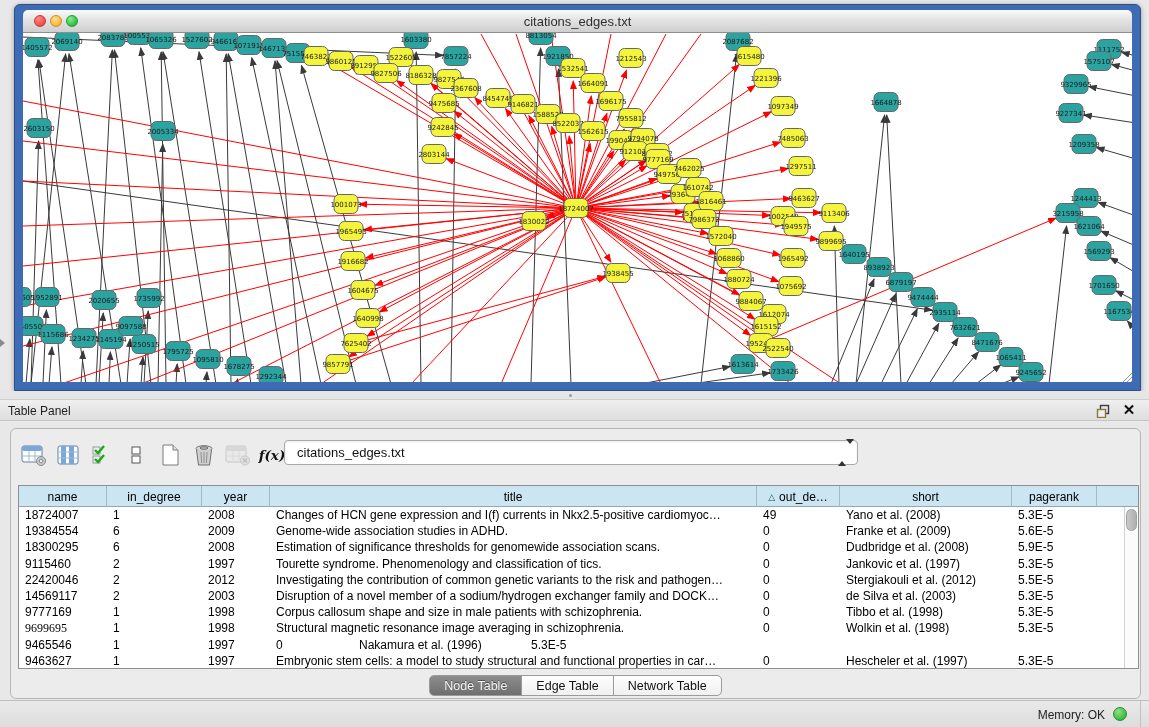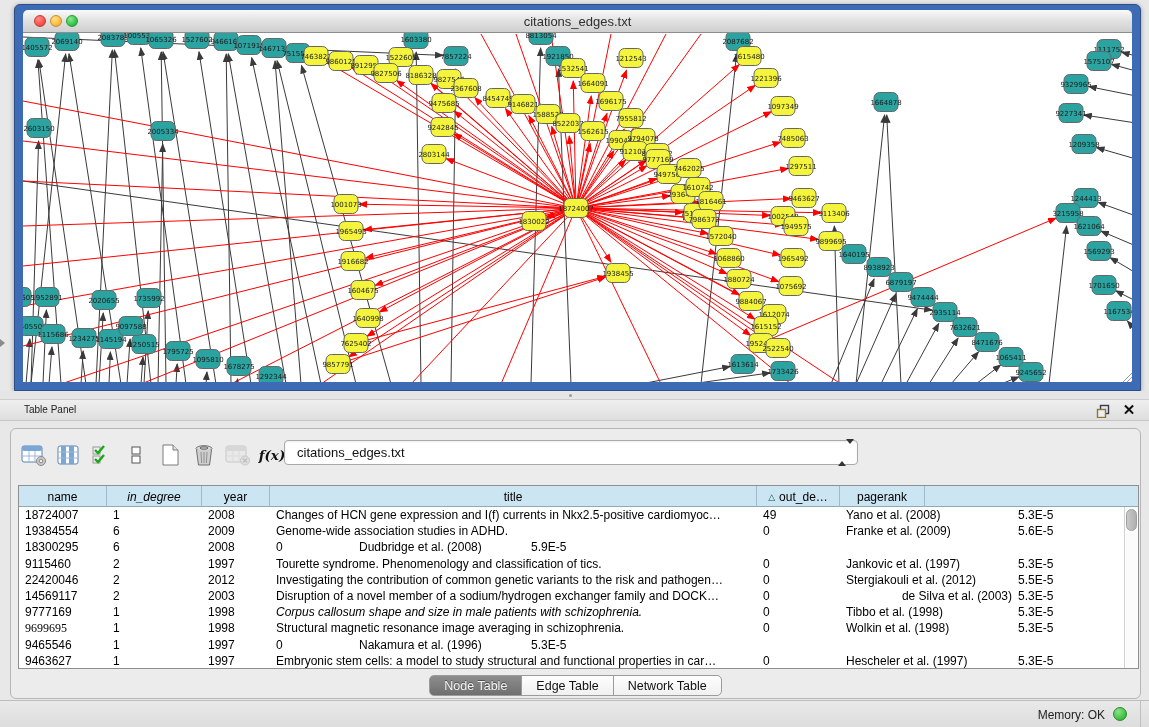--- a/index.html
+++ b/index.html
@@ -25,21 +25,21 @@
 
   
   #splitter { position:absolute; left:0; top:391px; width:1149px; height:8px; background:#E6E6E6; }
   #splitter .dot { position:absolute; left:569px; top:3px; width:3px; height:3px; background:#9B9B9B; border-radius:50%; }
   #left-collapse-arrow { position:absolute; left:0px; top:339px; width:0; height:0;
     border-top:4px solid transparent; border-bottom:4px solid transparent; border-left:5px solid #8A8A8A; }
 
   
   #panel-header { position:absolute; left:0; top:399px; width:1149px; height:22px;
     background:linear-gradient(#EFEFEF,#DEDEDE); border-top:1px solid #CFCFCF; border-bottom:1px solid #C6C6C6; }
-  #panel-title { position:absolute; left:8px; top:4px; font-size:10px; color:#222;margin-left:16px; }
+  #panel-title { position:absolute; left:8px; top:4px; font-size:12px; color:#222; }
   #float-btn { position:absolute; right:38px; top:4px; width:15px; height:14px; cursor:pointer; }
   #close-btn { position:absolute; right:12px; top:2px; width:16px; height:16px; font-size:15px; font-weight:bold;
     color:#111; text-align:center; line-height:16px; cursor:pointer; }
 
   #panel-body { position:absolute; left:10px; top:428px; width:1131px; height:271px;
     background:#ECECEC; border:1px solid #B6B6B6; border-radius:6px; }
 
   
   #toolbar { position:absolute; left:8px; top:10px; height:32px; display:flex; align-items:center; }
   .tbtn { width:30px; height:28px; margin-right:4px; display:flex; align-items:center; justify-content:center; cursor:pointer; }
@@ -826,32 +826,35 @@
   <div id="net-select">
     <span id="net-select-value">citations_edges.txt</span>
     <span id="net-select-arrows"><span class="up"></span><span class="dn"></span></span>
   </div>
 
   <div id="table-box">
     <div id="thead">
         <div class="th" style="width: 88px;">
           <span>name</span>
         </div>
-        <div class="th" style="width: 95px; font-style: italic;">
+        <div class="th" style="width: 95px;">
           <span>in_degree</span>
         </div>
         <div class="th" style="width: 68px;">
           <span>year</span>
         </div>
         <div class="th" style="width: 487px;">
           <span>title</span>
         </div>
         <div class="th" style="width: 83px;">
           <span class="sort">△</span>
           <span>out_de…</span>
+        </div>
+        <div class="th" style="width: 172px;">
+          <span>short</span>
         </div>
         <div class="th" style="width: 85px;">
           <span>pagerank</span>
         </div>
       </div>
     <div id="tbody">
         <div class="tr">
           <div class="td" style="width: 88px;">18724007</div>
           <div class="td" style="width: 95px;">1</div>
           <div class="td" style="width: 68px;">2008</div>
@@ -866,20 +869,21 @@
           <div class="td" style="width: 68px;">2009</div>
           <div class="td" style="width: 487px;">Genome-wide association studies in ADHD.</div>
           <div class="td" style="width: 83px;">0</div>
           <div class="td" style="width: 172px;">Franke et al. (2009)</div>
           <div class="td" style="width: 85px;">5.6E-5</div>
         </div>
         <div class="tr">
           <div class="td" style="width: 88px;">18300295</div>
           <div class="td" style="width: 95px;">6</div>
           <div class="td" style="width: 68px;">2008</div>
+          <div class="td" style="width: 487px;">Estimation of significance thresholds for genomewide association scans.</div>
           <div class="td" style="width: 83px;">0</div>
           <div class="td" style="width: 172px;">Dudbridge et al. (2008)</div>
           <div class="td" style="width: 85px;">5.9E-5</div>
         </div>
         <div class="tr">
           <div class="td" style="width: 88px;">9115460</div>
           <div class="td" style="width: 95px;">2</div>
           <div class="td" style="width: 68px;">1997</div>
           <div class="td" style="width: 487px;">Tourette syndrome. Phenomenology and classification of tics.</div>
           <div class="td" style="width: 83px;">0</div>
@@ -894,28 +898,28 @@
           <div class="td" style="width: 83px;">0</div>
           <div class="td" style="width: 172px;">Stergiakouli et al. (2012)</div>
           <div class="td" style="width: 85px;">5.5E-5</div>
         </div>
         <div class="tr">
           <div class="td" style="width: 88px;">14569117</div>
           <div class="td" style="width: 95px;">2</div>
           <div class="td" style="width: 68px;">2003</div>
           <div class="td" style="width: 487px;">Disruption of a novel member of a sodium/hydrogen exchanger family and DOCK…</div>
           <div class="td" style="width: 83px;">0</div>
-          <div class="td" style="width: 172px; text-align: right;">de Silva et al. (2003)</div>
+          <div class="td" style="width: 172px;">de Silva et al. (2003)</div>
           <div class="td" style="width: 85px;">5.3E-5</div>
         </div>
         <div class="tr">
           <div class="td" style="width: 88px;">9777169</div>
           <div class="td" style="width: 95px;">1</div>
           <div class="td" style="width: 68px;">1998</div>
-          <div class="td" style="width: 487px; font-style: italic;">Corpus callosum shape and size in male patients with schizophrenia.</div>
+          <div class="td" style="width: 487px;">Corpus callosum shape and size in male patients with schizophrenia.</div>
           <div class="td" style="width: 83px;">0</div>
           <div class="td" style="width: 172px;">Tibbo et al. (1998)</div>
           <div class="td" style="width: 85px;">5.3E-5</div>
         </div>
         <div class="tr">
           <div class="td" style="width: 88px; font-family: Liberation Serif, serif;">9699695</div>
           <div class="td" style="width: 95px;">1</div>
           <div class="td" style="width: 68px;">1998</div>
           <div class="td" style="width: 487px;">Structural magnetic resonance image averaging in schizophrenia.</div>
           <div class="td" style="width: 83px;">0</div>

